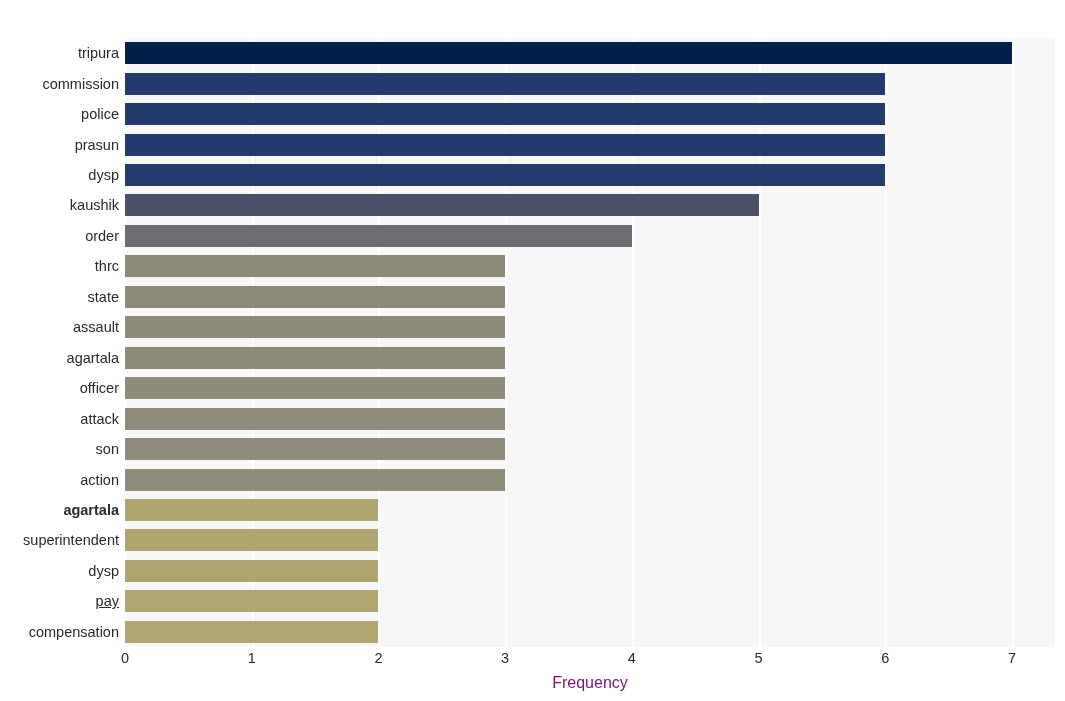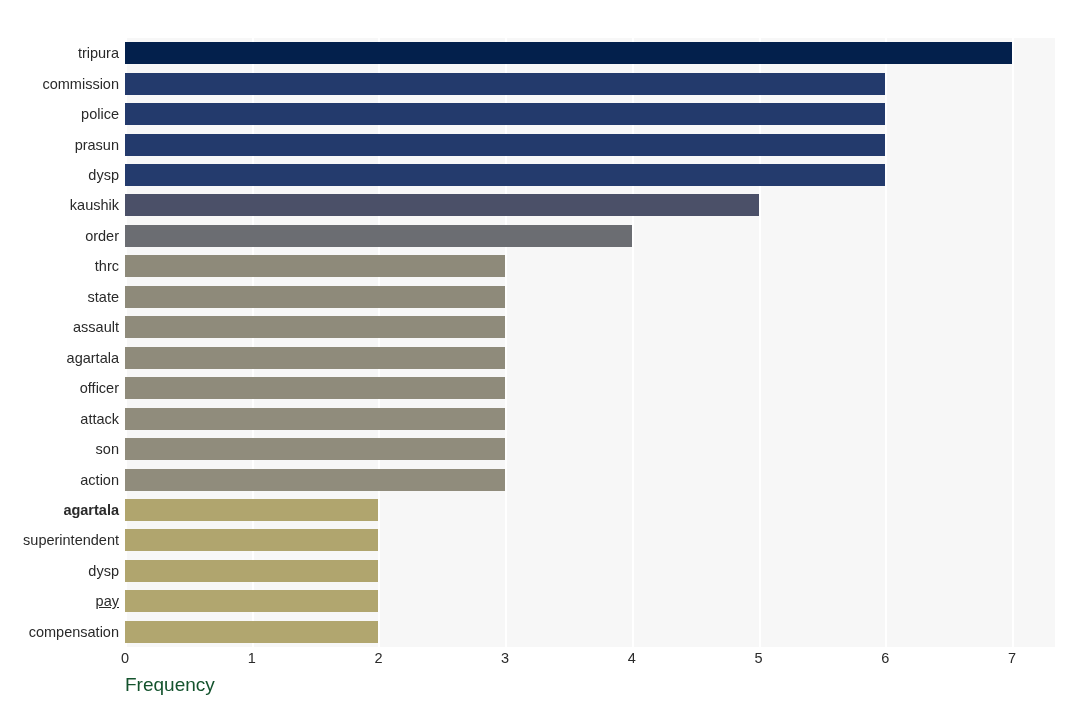--- a/index.html
+++ b/index.html
@@ -101,22 +101,23 @@
     margin-left: -20px;
     text-align: center;
     font-size: 14.5px;
     color: #2a2a2a;
   }
   #xaxis-title {
     position: absolute;
     left: 125px;
     top: 674px;
     width: 930px;
-    font-size: 19px;
-    color: #14532d;
+    text-align: center;
+    font-size: 16px;
+    color: #701a75;
   }
 </style>
 </head>
 <body>
 
 <div id="chart-root">
 
 
   <div id="plot-area">
     <div id="gridlines-layer">

